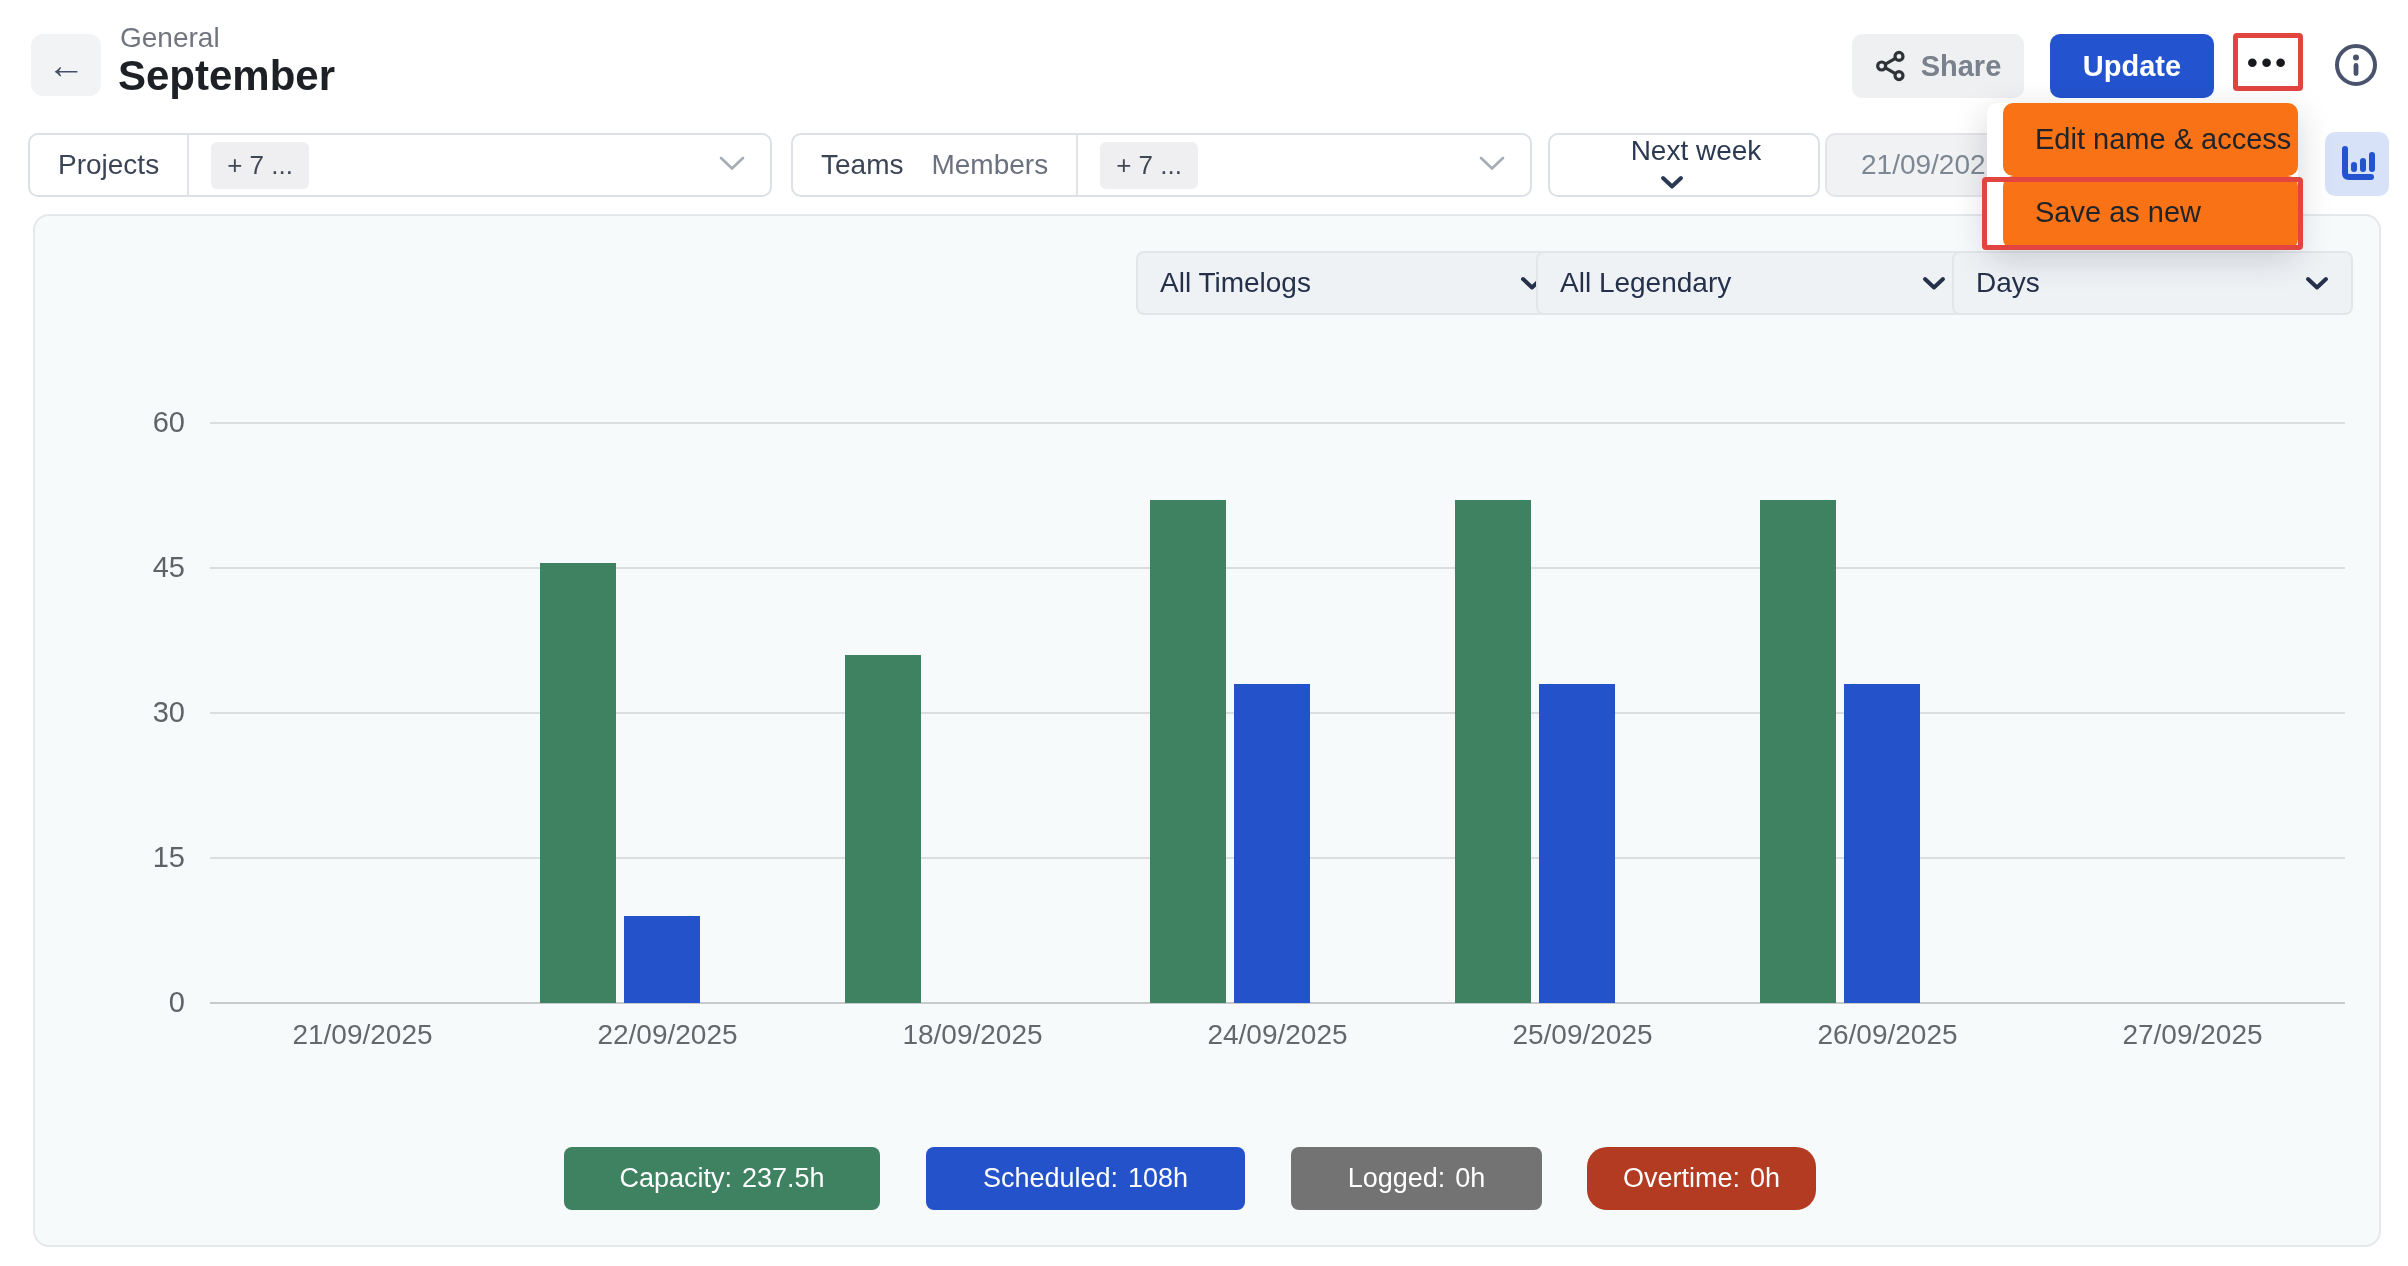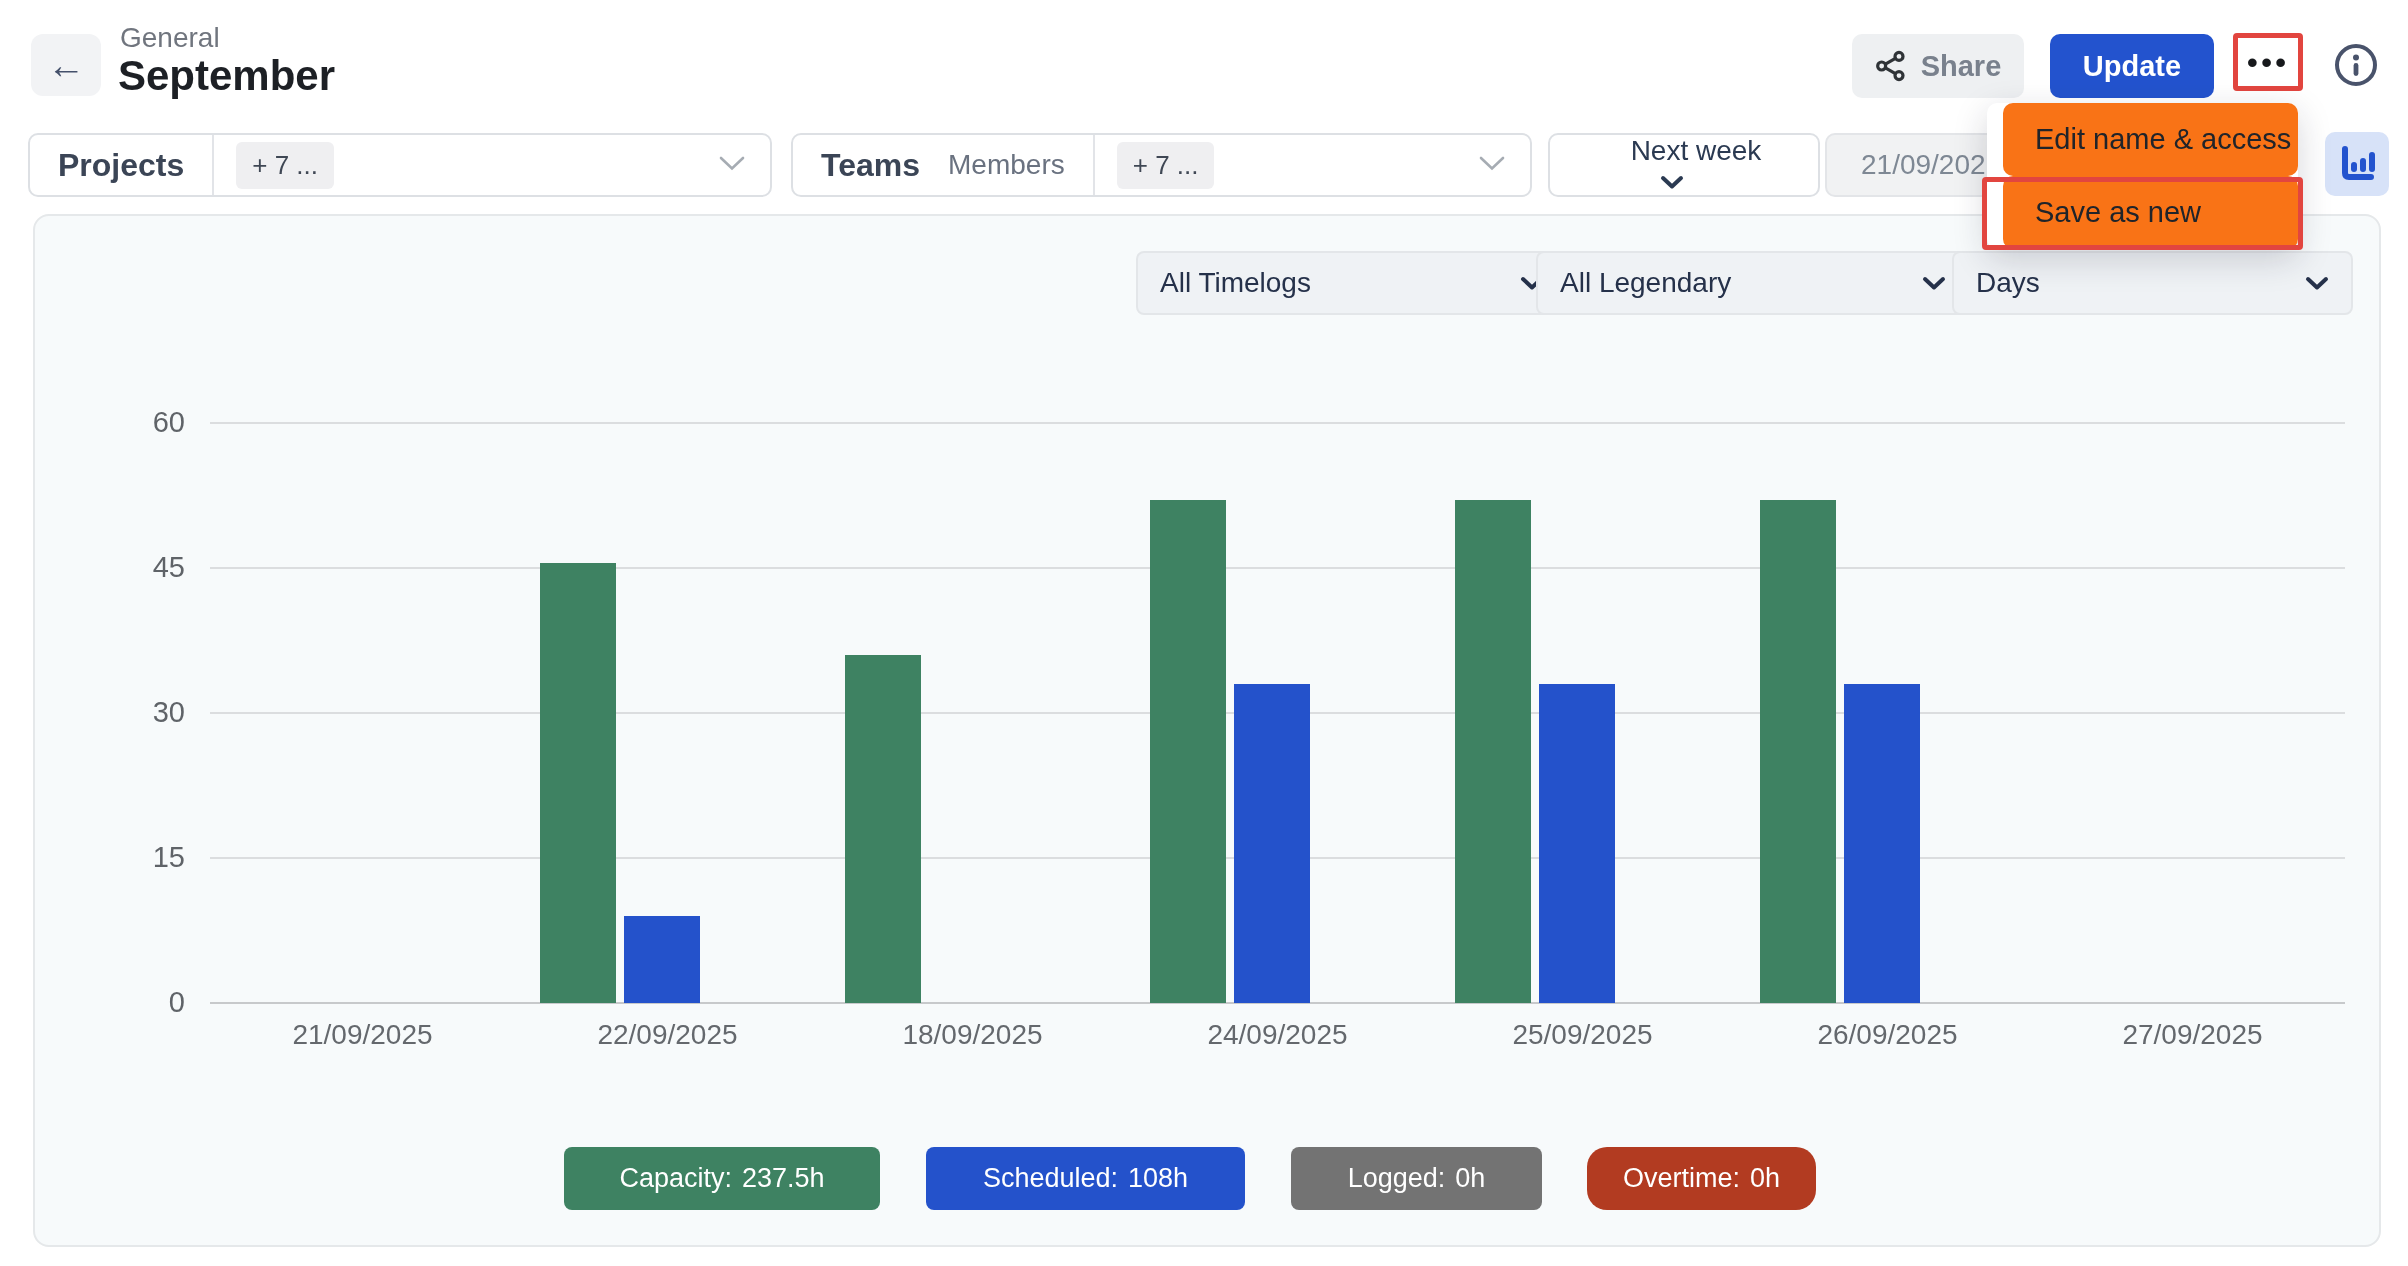--- a/index.html
+++ b/index.html
@@ -24,21 +24,21 @@
   .more-btn { position:absolute; left:2233px; top:33px; width:70px; height:58px;
     background:#ffffff; border:5px solid #E2453F; border-radius:4px; cursor:pointer;
     display:flex; align-items:center; justify-content:center;
     font-size:32px; letter-spacing:3px; color:#17191C; line-height:0; }
   .info-btn { position:absolute; left:2333px; top:42px; width:46px; height:46px;
     background:none; border:none; cursor:pointer; padding:0; }
 
   
   .fbox { position:absolute; top:133px; height:64px; background:#fff;
     border:2px solid #DDE0E4; border-radius:10px; display:flex; align-items:center; cursor:pointer; }
-  .fbox .flabel { font-size:32px; font-weight:bold; color:#3B4556; padding-left:28px; }
+  .fbox .flabel { font-size:28px; font-weight:normal; color:#3B4556; padding-left:28px; }
   .fbox .fsecondary { font-size:28px; color:#6A7280; margin-left:28px; }
   .fbox .fdivider { width:2px; align-self:stretch; background:#E2E4E8; margin-left:28px; }
   .fbox .fchip { margin-left:22px; background:#EFEFF1; border-radius:6px;
     padding:8px 16px; font-size:26px; color:#3F4754; }
   .fbox .fspacer { flex:1; }
   .fbox .chev { margin-right:24px; }
   .projects-filter { left:28px;  width:744px; }
   .teams-filter    { left:791px; width:741px; }
   .range-filter    { left:1548px; width:272px;flex-direction:column; }
   .range-filter .rlabel { font-size:28px; color:#2B3A52; padding-left:24px; }

